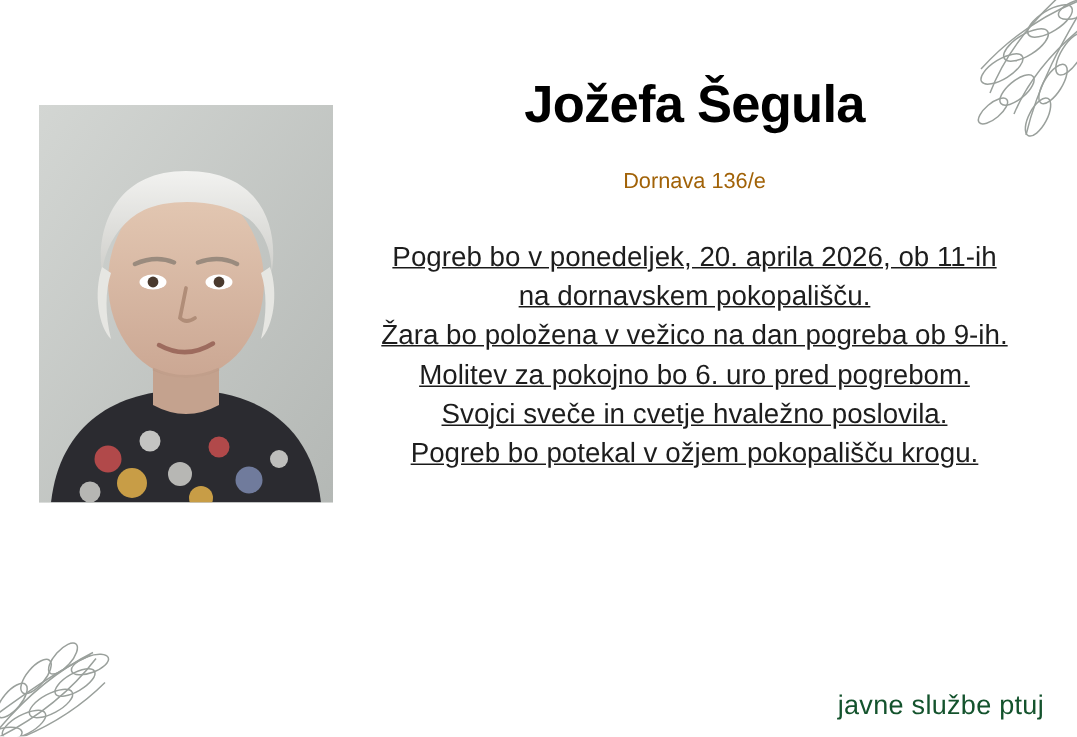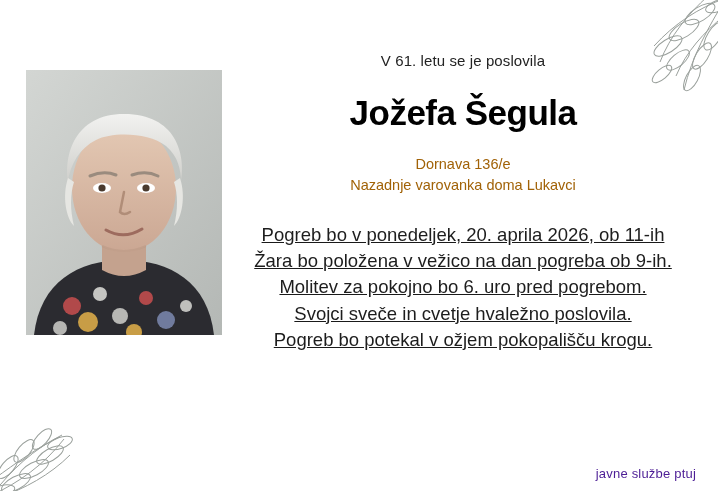--- a/index.html
+++ b/index.html
@@ -89,22 +89,22 @@
     font-size: 18.5px;
     color: #1d1d1d;
     line-height: 1.42;
     white-space: nowrap;
   }
 
   .footer {
     position: absolute;
     right: 22px;
     bottom: 10px;
-    font-size: 13px;
-    color: #4c1d95;
+    font-size: 18px;
+    color: #14532d;
     letter-spacing: .2px;
   }
 </style>
 </head>
 <body>
 
 <div class="card">
 
   <span class="foliage foliage-tr">
     <svg width="140" height="130" viewBox="0 0 140 130" fill="none" stroke="#9aa09c" stroke-width="1">
@@ -190,26 +190,25 @@
 
       <path d="M98 122 L94 142 Q98 146, 104 142" stroke="#b08d78" stroke-width="2.5" fill="none" stroke-linecap="round"></path>
 
       <path d="M80 160 Q98 170, 116 159" stroke="#9d6b5e" stroke-width="3" fill="none" stroke-linecap="round"></path>
 
       <path d="M76 176 Q98 186, 120 176" stroke="#bb9a86" stroke-width="2" fill="none" opacity=".6"></path>
     </svg>
   </div>
 
   <div class="content">
-    <div class="pre-line">V 61. letu se je poslovila</div>
     <div class="name">Jožefa Šegula</div>
     <div class="addr-line">Dornava 136/e</div>
-    <div class="addr-line">Nazadnje varovanka doma Lukavci</div>
     <div class="body-block">
       <div class="body-line">Pogreb bo v ponedeljek, 20. aprila 2026, ob 11-ih</div>
+      <div class="body-line">na dornavskem pokopališču.</div>
       <div class="body-line">Žara bo položena v vežico na dan pogreba ob 9-ih.</div>
       <div class="body-line">Molitev za pokojno bo 6. uro pred pogrebom.</div>
       <div class="body-line">Svojci sveče in cvetje hvaležno poslovila.</div>
       <div class="body-line">Pogreb bo potekal v ožjem pokopališču krogu.</div>
     </div>
   </div>
 
   <div class="footer">javne službe ptuj</div>
 </div>
 

